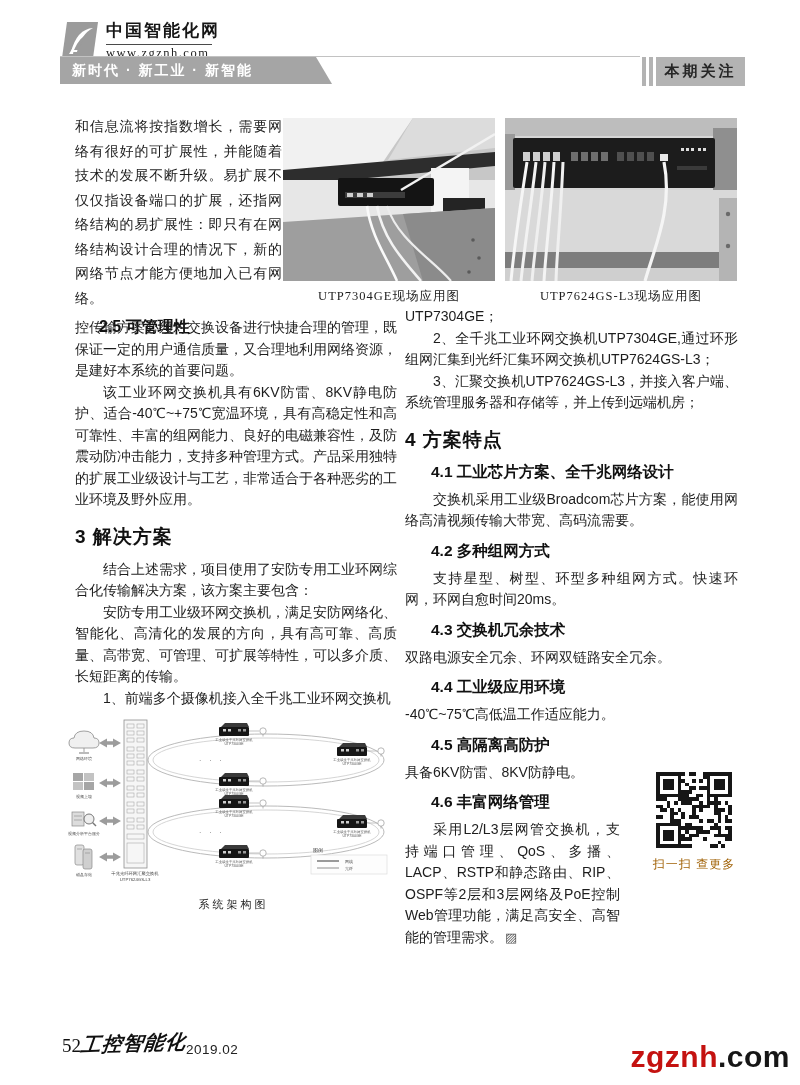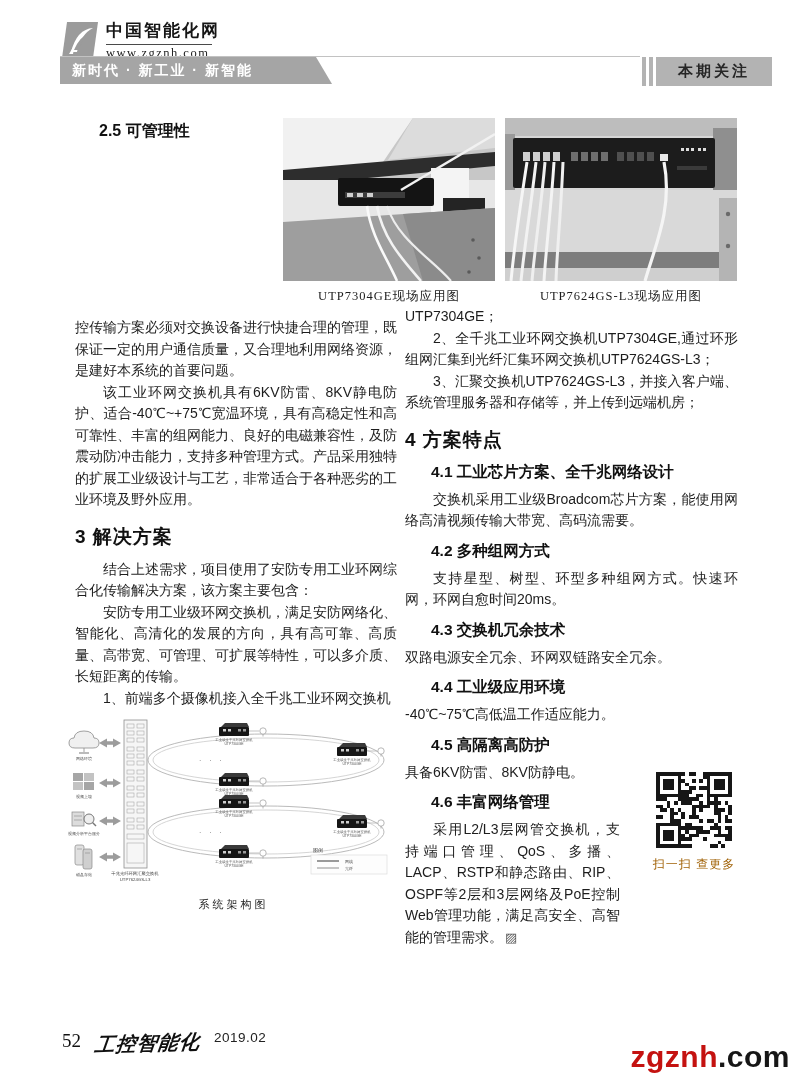--- a/index.html
+++ b/index.html
@@ -13,21 +13,21 @@
   .logo-url{display:inline-block;margin-top:2px;font-family:"Liberation Serif",serif;
             font-size:12.5px;letter-spacing:1.5px;color:#222;
             border-top:1px solid #4a4a4a;border-bottom:5px solid #0f766e;padding:1px 3px 1px 0;}
   .banner-strip{position:absolute;left:60px;top:56px;width:580px;height:27px;border-top:1px solid #c2c2c2;}
   .banner-ribbon{position:absolute;left:0;top:0;width:272px;height:27px;background:#a5a5a5;
                  clip-path:polygon(0 0,calc(100% - 16px) 0,100% 100%,0 100%);
                  color:#fff;font-size:14px;font-weight:bold;letter-spacing:2px;
                  line-height:27px;padding-left:12px;box-sizing:border-box;}
   .tag-bars{position:absolute;left:642px;top:57px;display:flex;gap:3px;}
   .tag-bars i{display:block;width:4px;height:29px;background:#b3b3b3;}
-  .tag-box{position:absolute;left:656px;top:57px;width:116px;height:29px;background:#b3b3b3;
+  .tag-box{position:absolute;left:656px;top:57px;width:89px;height:29px;background:#b3b3b3;
            color:#262626;font-size:15px;font-weight:bold;letter-spacing:3px;
            display:flex;align-items:center;justify-content:center;}
 
   
   .para{font-size:14px;line-height:21.5px;text-align:justify;color:#1d1d1d;margin:0;}
   .indent{text-indent:2em;}
   .col-narrow{position:absolute;left:75px;top:114px;width:207px;}
   .col-narrow .para{line-height:24.5px;}
   .h-25{font-size:16px;font-weight:bold;color:#111;margin:7px 0 4px 24px;}
   .col-left{position:absolute;left:75px;top:317px;width:322px;}
@@ -49,21 +49,21 @@
 
   
   .qr-block{position:absolute;right:2px;top:466px;width:84px;text-align:center;}
   .qr{display:grid;grid-template-columns:repeat(21,1fr);grid-template-rows:repeat(21,1fr);
       width:76px;height:76px;background:#fff;margin:0 auto;}
   .qr i{display:block;}
   .qr i.on{background:#161616;}
   .qr-cap{font-size:12px;color:#a16207;margin-top:8px;letter-spacing:1px;white-space:nowrap;}
 
   
-  .footer{position:absolute;left:62px;top:1030px;display:flex;align-items:flex-start;gap:14px;}
+  .footer{position:absolute;left:62px;top:1030px;display:flex;align-items:flex-end;gap:0;}
   .page-num{font-family:"Liberation Serif",serif;font-size:19px;color:#111;}
   .journal{font-family:"Liberation Serif",serif;font-style:italic;font-weight:bold;
            font-size:20px;color:#101010;transform:skewX(-8deg) rotate(-2deg);letter-spacing:1px;}
   .issue{font-size:13.5px;color:#222;letter-spacing:.5px;}
   .watermark{position:absolute;right:10px;top:1040px;font-size:30px;font-weight:800;letter-spacing:.5px;}
   .wm-red{color:#c41210;}
   .wm-dark{color:#161616;}
 </style>
 </head>
 <body>
@@ -83,20 +83,21 @@
   <div class="banner-strip">
     <div class="banner-ribbon">新时代 · 新工业 · 新智能</div>
   </div>
   <div class="tag-bars">
       <i></i>
       <i></i>
     </div>
   <div class="tag-box">本期关注</div>
 
   <div class="col-narrow">
+    <p class="para">和信息流将按指数增长，需要网络有很好的可扩展性，并能随着技术的发展不断升级。易扩展不仅仅指设备端口的扩展，还指网络结构的易扩展性：即只有在网络结构设计合理的情况下，新的网络节点才能方便地加入已有网络。</p>
     <div class="h-25">2.5 可管理性</div>
   </div>
 
   <div class="photos">
     <div class="photo-fig">
       <svg width="212" height="163" viewBox="0 0 212 163">
         <rect width="212" height="163" fill="#c7c7c7"></rect>
         <polygon points="0,0 130,0 100,44 0,58" fill="#f1f1f1"></polygon>
         <polygon points="130,0 212,0 212,30 105,42" fill="#dcdcdc"></polygon>
         <polygon points="0,52 212,34 212,48 0,68" fill="#2d2d2d"></polygon>

